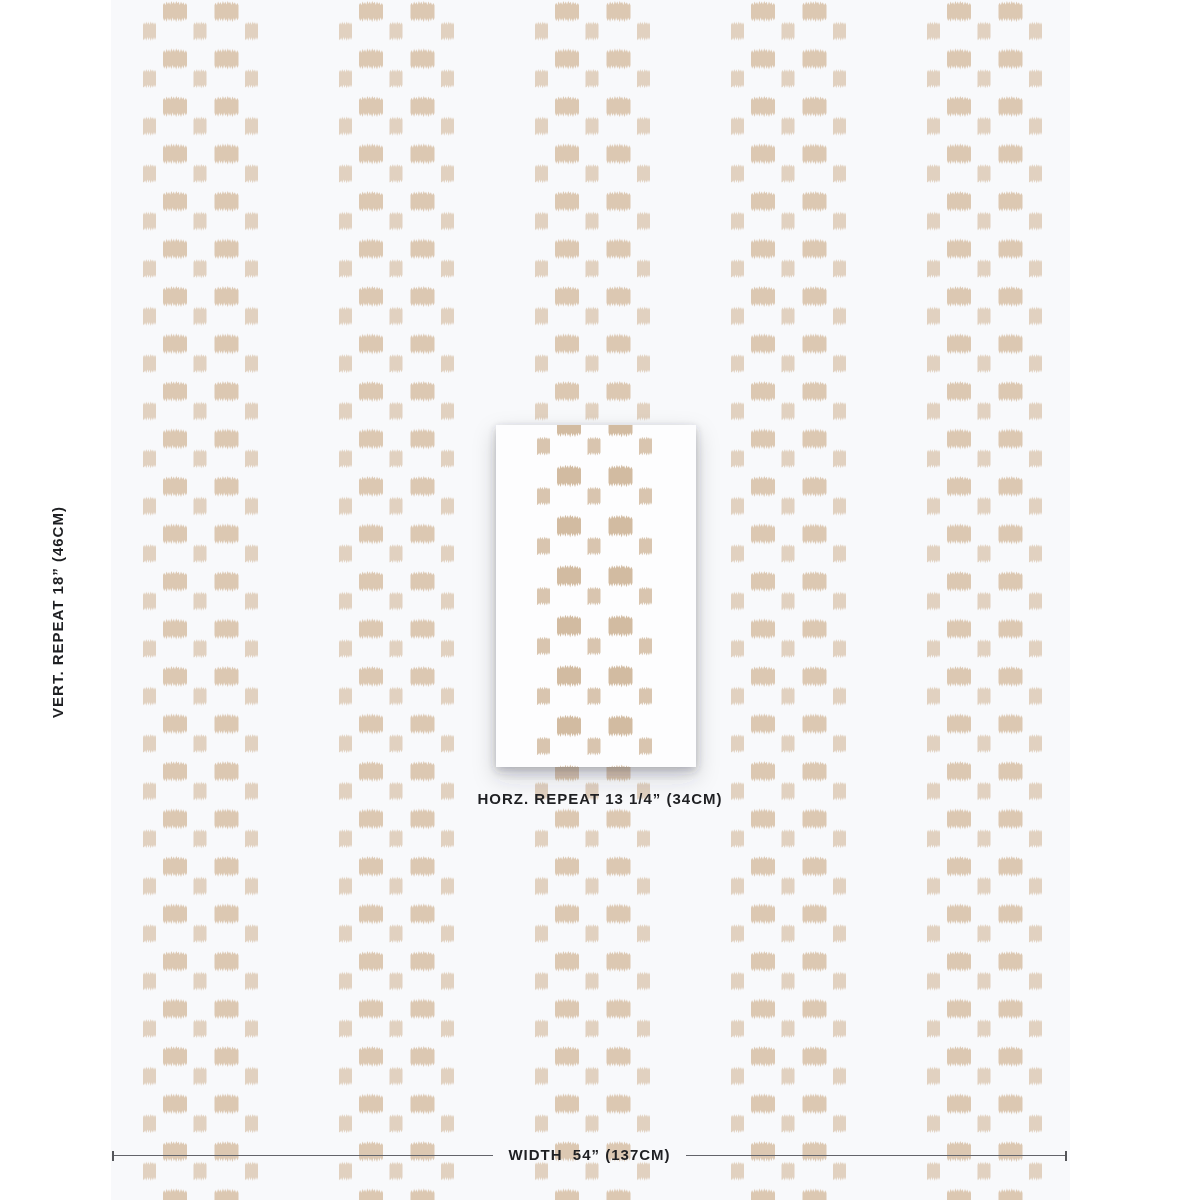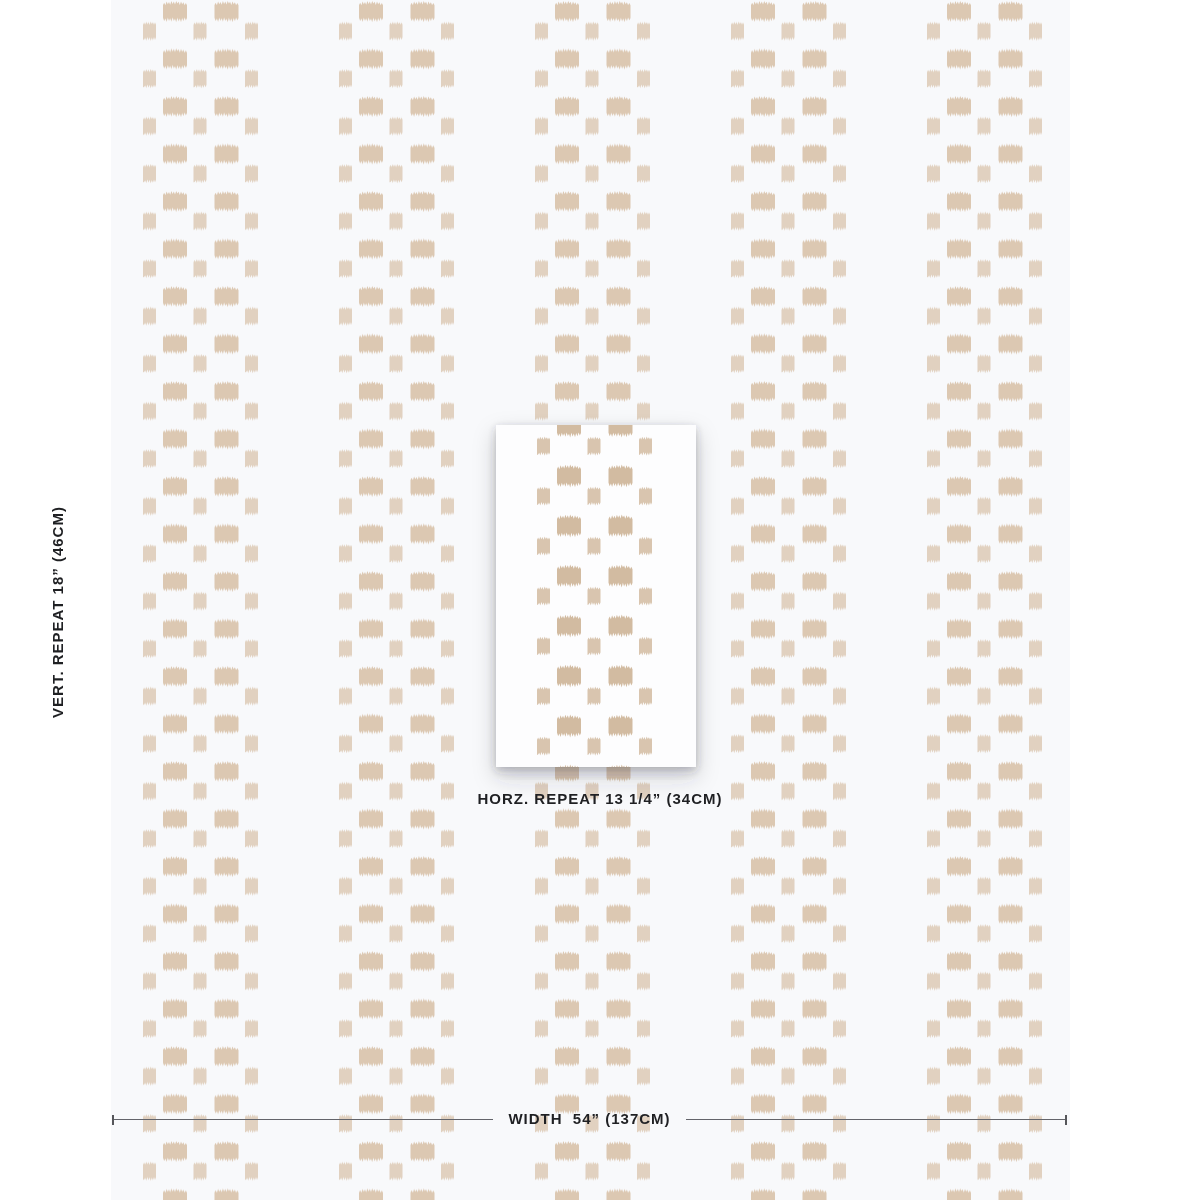--- a/index.html
+++ b/index.html
@@ -24,21 +24,21 @@
   .vert-label{
     left:57px;top:612px;
     transform:translate(-50%,-50%) rotate(-90deg);
   }
   .horz-label{
     left:600px;top:798px;
     transform:translate(-50%,-50%);
   }
   .width-dim{
     position:absolute;
-    left:112px;right:133px;top:1112px;height:15px;
+    left:112px;right:133px;top:1148px;height:15px;
     display:flex;align-items:center;
   }
   .dim-tick{width:2px;height:10px;background:#55565a;flex:0 0 auto;}
   .dim-line{flex:1 1 auto;height:1.5px;background:#63646a;}
   .width-label{
     flex:0 0 auto;
     padding:0 15px;
     color:#1f2023;font-size:15px;font-weight:700;letter-spacing:1px;
     white-space:nowrap;position:relative;top:-1px;
   }

